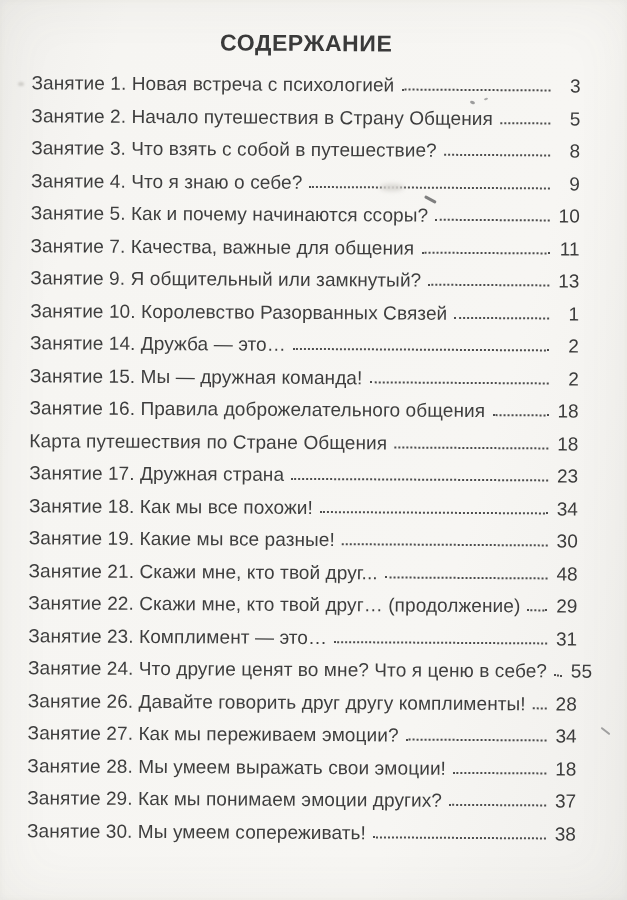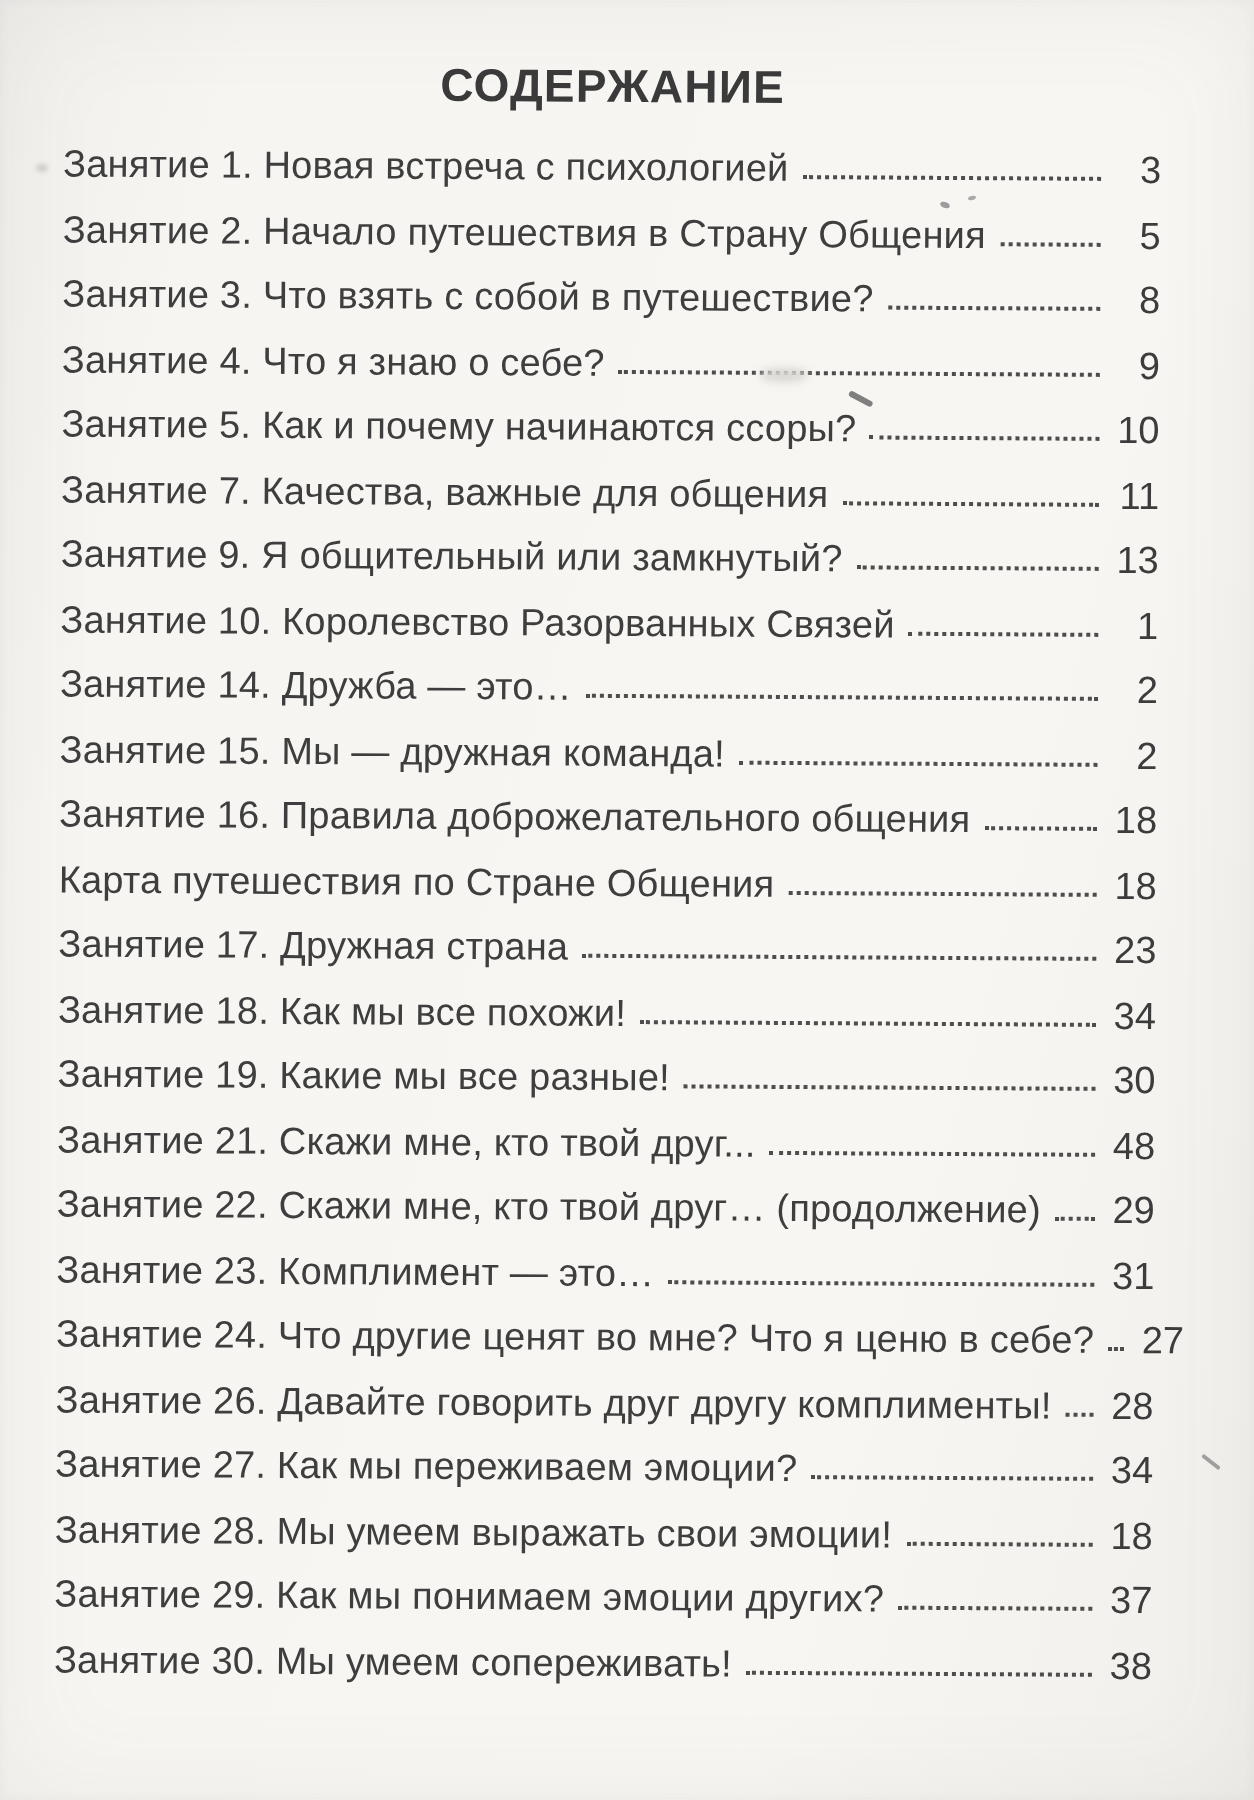--- a/index.html
+++ b/index.html
@@ -193,21 +193,21 @@
 
   <div class="row">
     <span class="label">Занятие 23. Комплимент — это…</span>
     <span class="leader"></span>
     <span class="num">31</span>
   </div>
 
   <div class="row">
     <span class="label">Занятие 24. Что другие ценят во мне? Что я ценю в себе?</span>
     <span class="leader"></span>
-    <span class="num">27</span>
+    <span class="num">55</span>
   </div>
 
   <div class="row">
     <span class="label">Занятие 26. Давайте говорить друг другу комплименты!</span>
     <span class="leader"></span>
     <span class="num">28</span>
   </div>
 
   <div class="row">
     <span class="label">Занятие 27. Как мы переживаем эмоции?</span>

